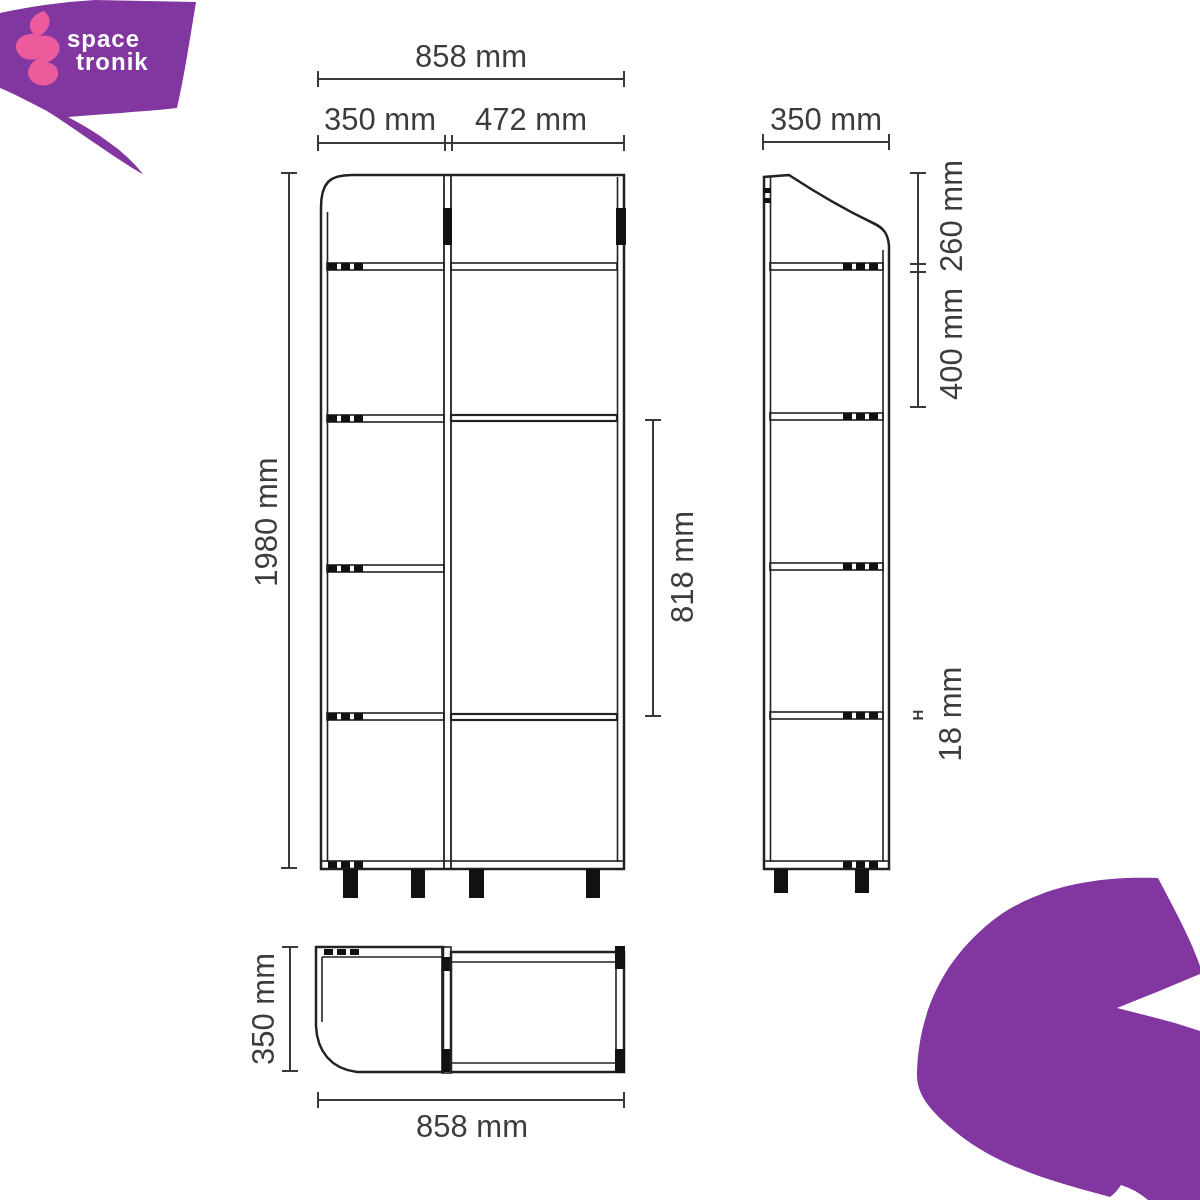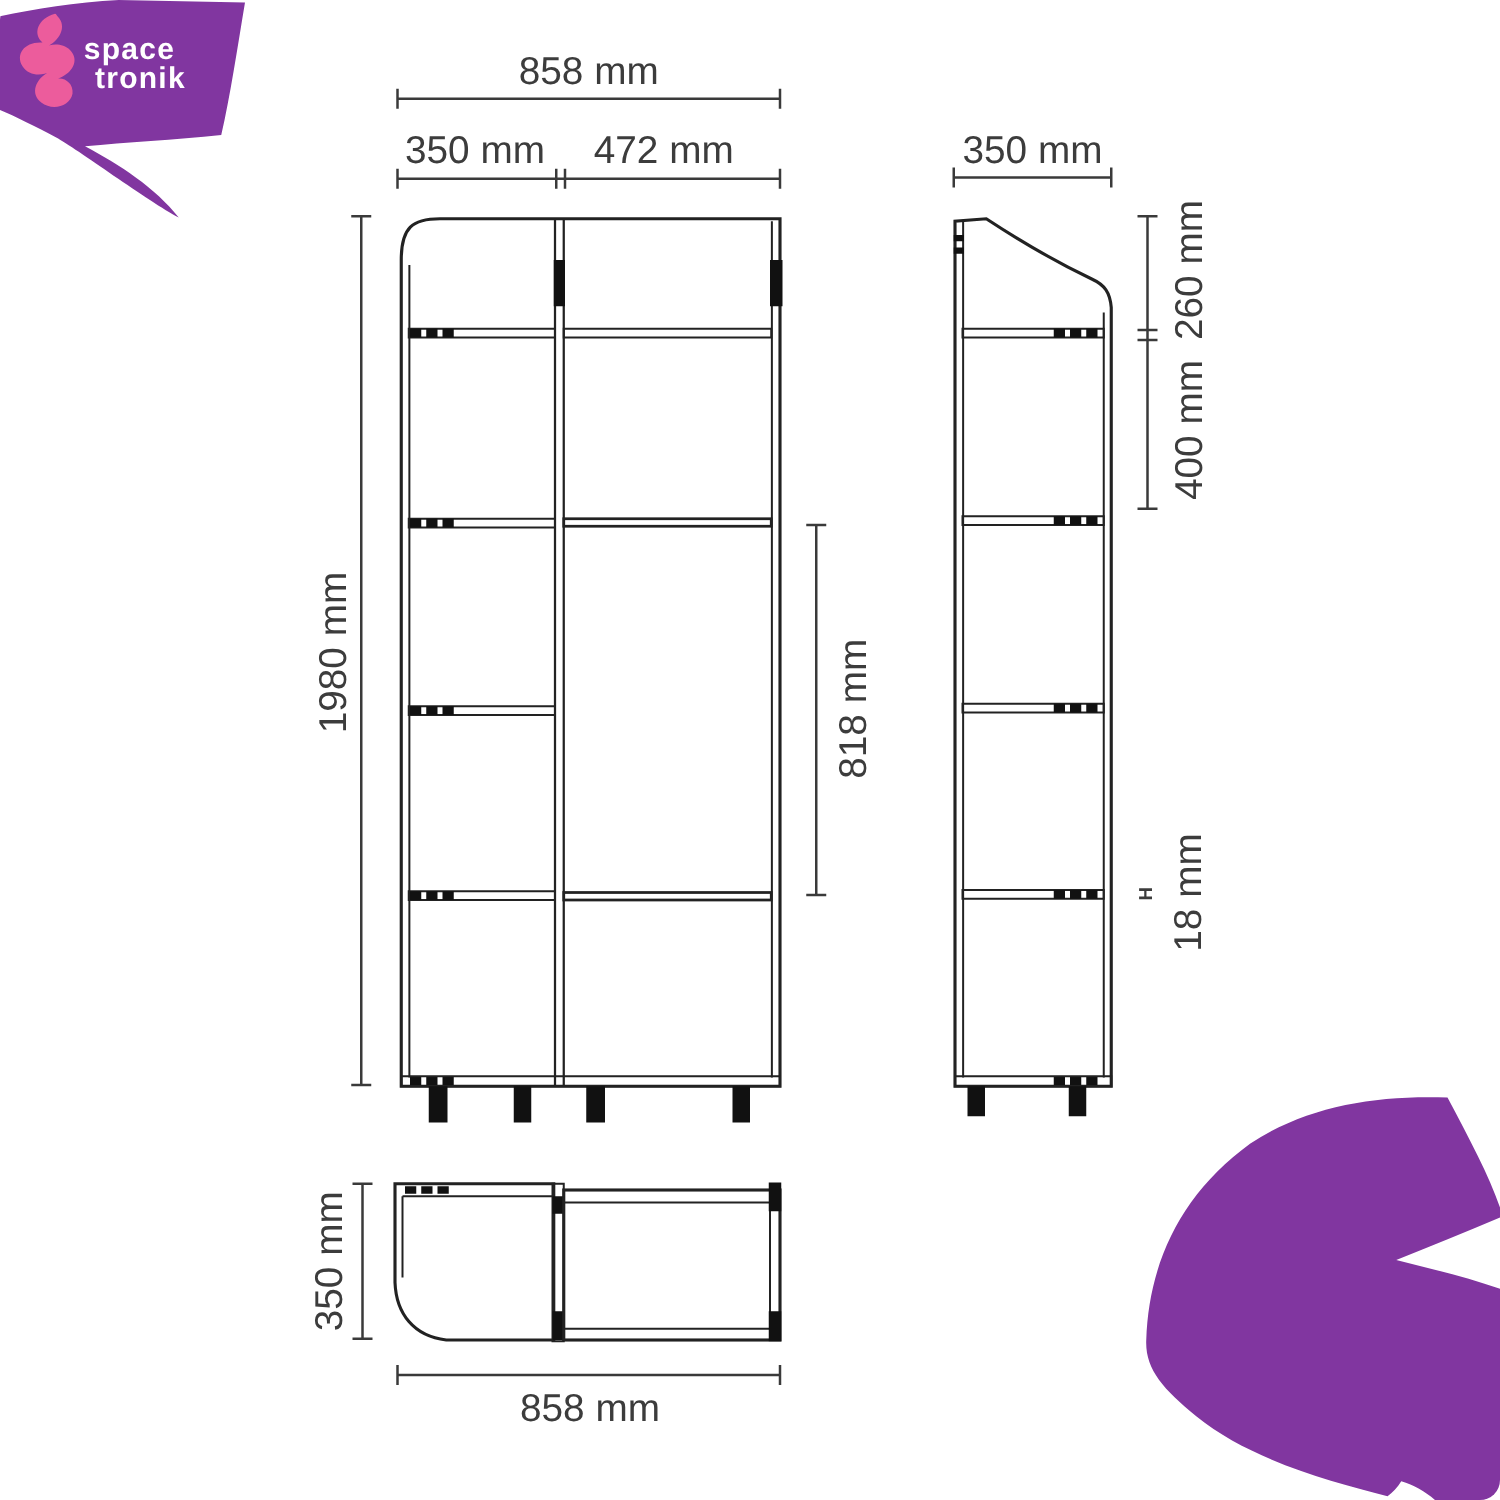--- a/index.html
+++ b/index.html
@@ -1,17 +1,17 @@
 <!DOCTYPE html>
 <html><head>
 <meta charset="utf-8">
 <style>
   html,body{margin:0;padding:0;background:#ffffff;}
   .canvas{position:relative;width:1200px;height:1200px;background:#ffffff;overflow:hidden;
-          font-family:"Liberation Sans", sans-serif;border-radius:16px;}
+          font-family:"Liberation Sans", sans-serif;}
   svg{display:block;}
   text{font-family:"Liberation Sans", sans-serif;}
   .dim-text{fill:#3c3c3c;font-size:31px;}
   .dim-text-small{fill:#3c3c3c;font-size:15px;font-weight:bold;}
   .logo-text{fill:#ffffff;font-size:24px;font-weight:bold;letter-spacing:1px;}
 </style>
 </head>
 <body>
 
 <div class="canvas">

